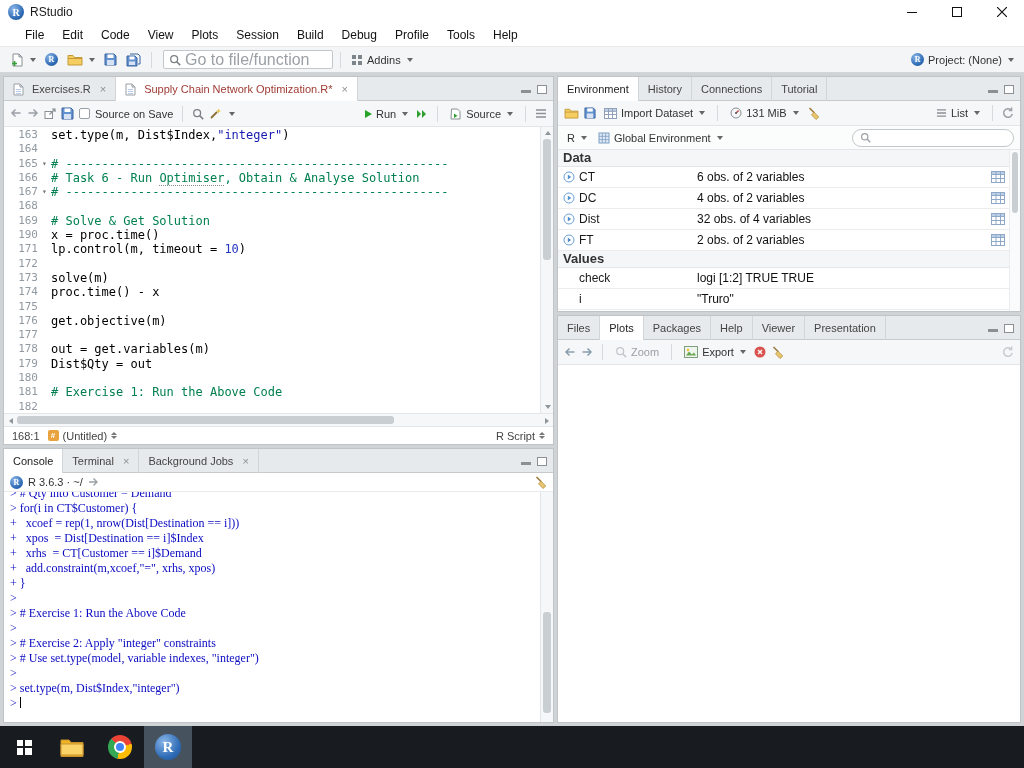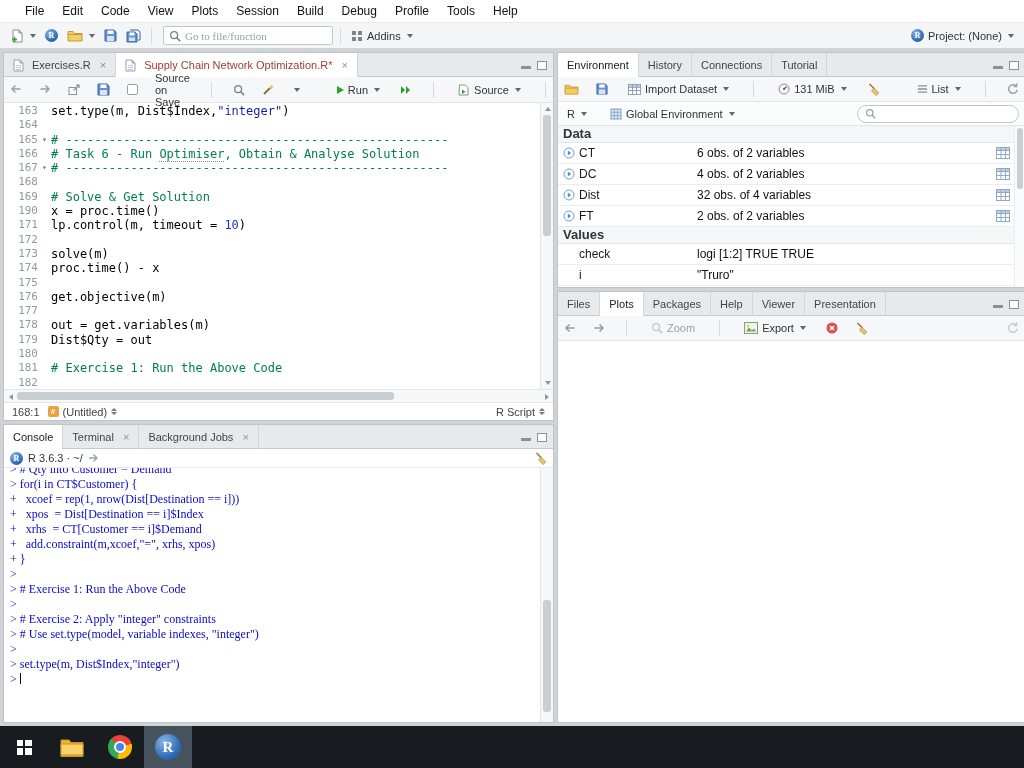--- a/index.html
+++ b/index.html
@@ -12,21 +12,21 @@
 .win-btn{width:45px;display:flex;align-items:center;justify-content:center}
 .menubar{height:22px;display:flex;align-items:center;background:#fff;padding-left:16px;flex:none}
 .menu-item{padding:3px 9px;font-size:12px;color:#111}
 .main-toolbar{height:27px;background:#f3f5f6;border-top:1px solid #e9e9e9;border-bottom:1px solid #d3d6d8;display:flex;align-items:center;gap:3px;padding:0 7px;font-size:11px;color:#333;flex:none}
 .tbtn{display:flex;align-items:center;gap:4px;padding:2px 3px;border-radius:2px;white-space:nowrap}
 .tbtn.disabled{color:#9aa0a6}
 .tbtn.disabled svg{opacity:.55}
 .sep{width:1px;height:16px;background:#d7dadc;margin:0 4px;flex:none}
 .caret{width:0;height:0;border-left:3.5px solid transparent;border-right:3.5px solid transparent;border-top:4px solid #666;margin-left:2px;flex:none}
 .goto-box{display:flex;align-items:center;gap:4px;background:#fff;border:1px solid #c3c7cb;border-radius:2px;height:19px;padding:0 5px;width:170px;margin-left:4px}
-.goto-box input{border:none;outline:none;font-size:11px;width:100%;color:#333;background:transparent;font-family:Liberation Serif, serif}
+.goto-box input{border:none;outline:none;font-size:16px;width:100%;color:#333;background:transparent;font-family:Liberation Sans, sans-serif}
 .goto-box input::placeholder{color:#9aa0a6}
 .spacer{flex:1}
 
 .workspace{flex:1;background:#cfd3d6;display:flex;gap:3px;padding:3px;min-height:0}
 .col{display:flex;flex-direction:column;gap:3px;min-height:0}
 .col-left{width:551px;flex:none}
 .col-right{flex:1}
 .pane{background:#fff;border:1px solid #bfc4c8;display:flex;flex-direction:column;overflow:hidden;min-height:0}
 .src-pane{height:369px;flex:none}
 .console-pane{flex:1}
@@ -34,21 +34,21 @@
 .files-pane{flex:1}
 .tabstrip{height:24px;background:#e7eaec;box-shadow:inset 0 -1px 0 #c6cacd;display:flex;align-items:stretch;font-size:11px;flex:none}
 .tabs-holder{display:flex;align-items:stretch}
 .tab{display:flex;align-items:center;gap:8px;padding:0 9px;color:#444;border-right:1px solid #d2d6d9;white-space:nowrap}
 .tab.active{background:#fff;color:#222}
 .tab-close{color:#8a9094;font-size:11px;margin-left:1px}
 .tab-label.modified{color:var(--modified)}
 .pane-controls{margin-left:auto;display:flex;align-items:center;gap:6px;padding-right:6px}
 .pc-min{width:10px;height:3px;background:#8a9094;margin-top:5px}
 .pc-max{width:10px;height:9px;border:1px solid #8a9094;background:#fdfdfd}
-.pane-toolbar{height:25px;display:flex;align-items:center;gap:17px;padding:0 6px;font-size:11px;color:#333;border-bottom:1px solid #e3e6e8;background:#f6f7f8;flex:none}
+.pane-toolbar{height:25px;display:flex;align-items:center;gap:5px;padding:0 6px;font-size:11px;color:#333;border-bottom:1px solid #e3e6e8;background:#f6f7f8;flex:none}
 .src-toolbar{height:26px}
 .env-selector-bar{height:24px;background:#fbfcfc}
 
 .editor{flex:1;display:flex;overflow:hidden;font-family:"DejaVu Sans Mono","Liberation Mono",monospace;font-size:12px;min-height:0}
 .editor-main{flex:1;overflow:hidden;padding-top:1px}
 .code-line{display:flex;height:14.3px;line-height:14.3px;white-space:pre}
 .ln{width:34px;text-align:right;color:#9199a1;flex:none;font-size:11px}
 .fold{width:13px;flex:none;color:#6b7378;font-size:8px;text-align:center}
 .code-text{white-space:pre}
 .tok-plain{color:#000}
@@ -116,20 +116,41 @@
 .win-logo span{background:#fff}
 .chrome-icon{width:24px;height:24px;border-radius:50%;background:conic-gradient(from -45deg,#ea4335 0 33%,#fbbc05 0 66%,#34a853 0 100%);position:relative}
 .chrome-icon::before{content:'';position:absolute;inset:6px;border-radius:50%;background:#4285f4;border:2px solid #fff}
 .icon{display:inline-flex;flex:none}
 </style>
 </head>
 <body>
 
 <div class="app">
 
+  <div class="titlebar">
+    <span class="r-ball size16"></span>
+    <span>RStudio</span>
+    <div class="win-controls">
+      <div class="win-btn">
+          <svg width="10" height="10">
+            <line x1="0" y1="5.5" x2="10" y2="5.5" stroke="#111" stroke-width="1"></line>
+          </svg>
+        </div>
+      <div class="win-btn">
+          <svg width="10" height="10">
+            <rect x="0.5" y="0.5" width="9" height="9" fill="none" stroke="#111"></rect>
+          </svg>
+        </div>
+      <div class="win-btn">
+          <svg width="10" height="10">
+            <path d="M0 0 L10 10 M10 0 L0 10" stroke="#111" stroke-width="1.2"></path>
+          </svg>
+        </div>
+    </div>
+  </div>
 
   <div class="menubar">
       <div class="menu-item">File</div>
       <div class="menu-item">Edit</div>
       <div class="menu-item">Code</div>
       <div class="menu-item">View</div>
       <div class="menu-item">Plots</div>
       <div class="menu-item">Session</div>
       <div class="menu-item">Build</div>
       <div class="menu-item">Debug</div>

